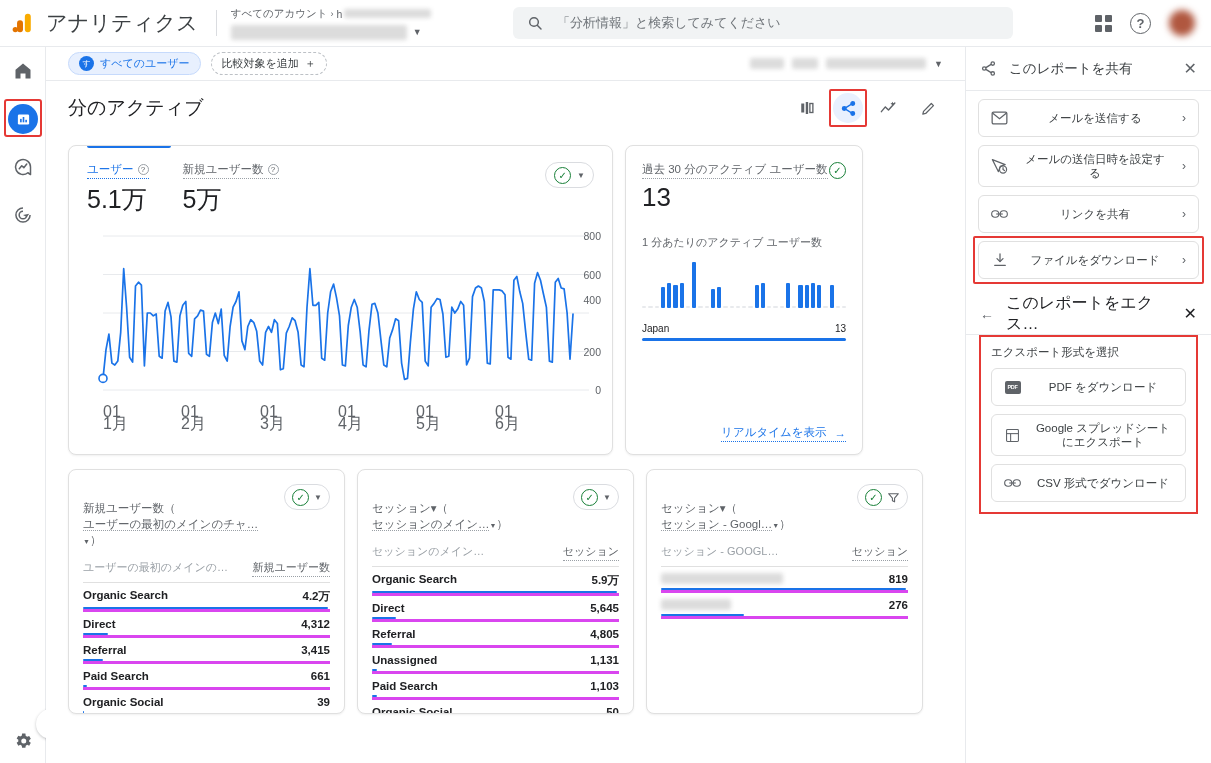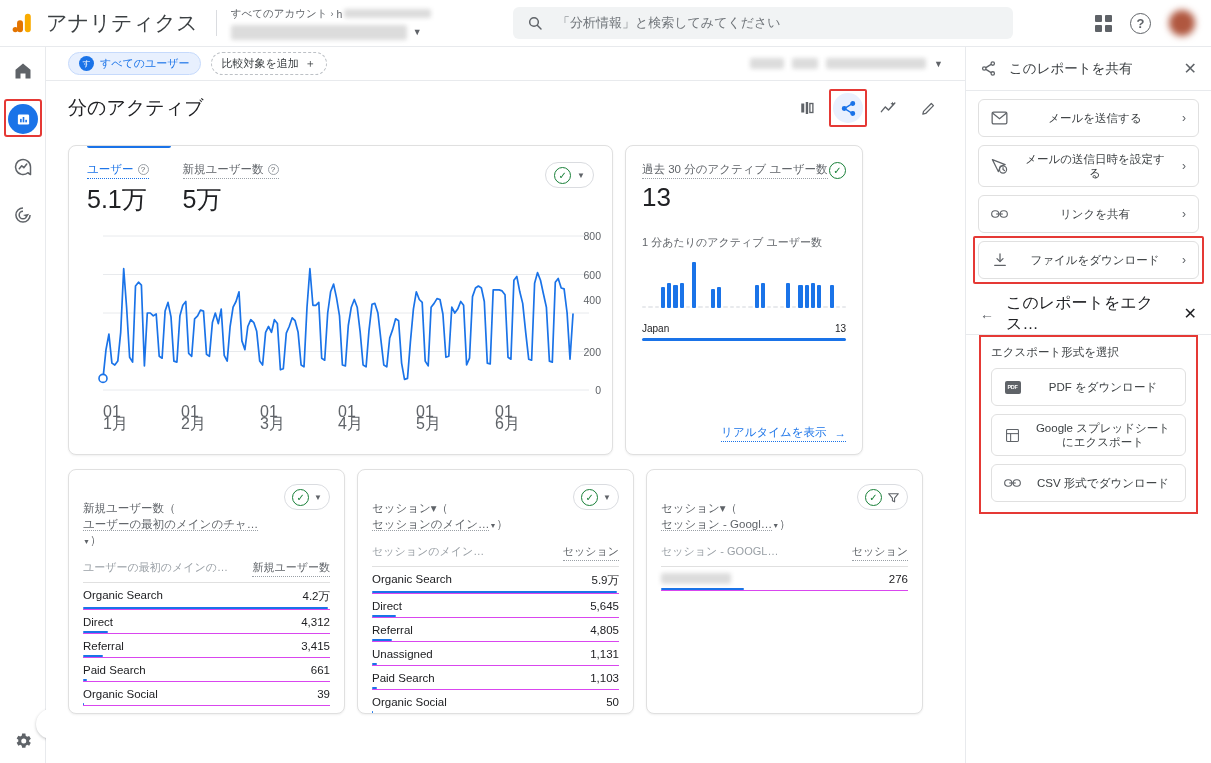--- a/index.html
+++ b/index.html
@@ -175,21 +175,21 @@
   .tbl-title { font-size: 11.5px; color: #5f6368; line-height: 16px; width: 190px; }
   .tbl-title u { text-decoration: none; border-bottom: 1px dotted #9aa0a6; }
   .tbl-title .tri { font-size: 7px; }
   .tbl-ctrl { position: absolute; right: 14px; top: 14px; height: 26px; border-radius: 13px;
               border: 1px solid #dadce0; display: flex; align-items: center; gap: 5px; padding: 0 7px; cursor: pointer; }
   .tbl-head { display: flex; justify-content: space-between; margin-top: 10px; padding-bottom: 5px; }
   .tbl-head span { font-size: 11px; color: #5f6368; }
   .tbl-head .dim { color: #9aa0a6; }
   .tbl-head .met { border-bottom: 1px dotted #9aa0a6; padding-bottom: 1px; }
   .tbl-body { border-top: 1px solid #e0e0e0; }
-  .tbl-row { position: relative; padding: 6px 0 5px 0; border-bottom: 1px solid #d946ef; }
+  .tbl-row { position: relative; padding: 6px 0 5px 0; border-bottom: 3px solid #d946ef; font-weight: bold; }
   .tbl-row .line { display: flex; justify-content: space-between; font-size: 11.5px; color: #202124; }
   .tbl-row .bar { position: absolute; left: 0; bottom: 0; height: 2.5px; background: #1a73e8; border-radius: 2px; }
   .tbl-row .redact { height: 11px; border-radius: 2px; }
 
   
   .rpanel {
     position: absolute; top: 47px; right: 0; width: 246px; height: 716px;
     background: #fff; border-left: 1px solid #e8eaed;
   }
   .rp-head {
@@ -625,20 +625,27 @@
                 </svg>
               </span>
       </div>
       <div class="tbl-head">
         <span class="dim">セッション - GOOGL…</span>
         <span class="met">セッション</span>
       </div>
       <div class="tbl-body">
               <div class="tbl-row">
           <div class="line">
+                  <span class="redact" style="width:122px"></span>
+                  <span>819</span>
+                </div>
+          <div class="bar" style="width:245.00000000000003px"></div>
+        </div>
+              <div class="tbl-row">
+          <div class="line">
                   <span class="redact" style="width:70px"></span>
                   <span>276</span>
                 </div>
           <div class="bar" style="width:83.30000000000001px"></div>
         </div>
             </div>
           </div>
         </div>
     </div>
   </div>

